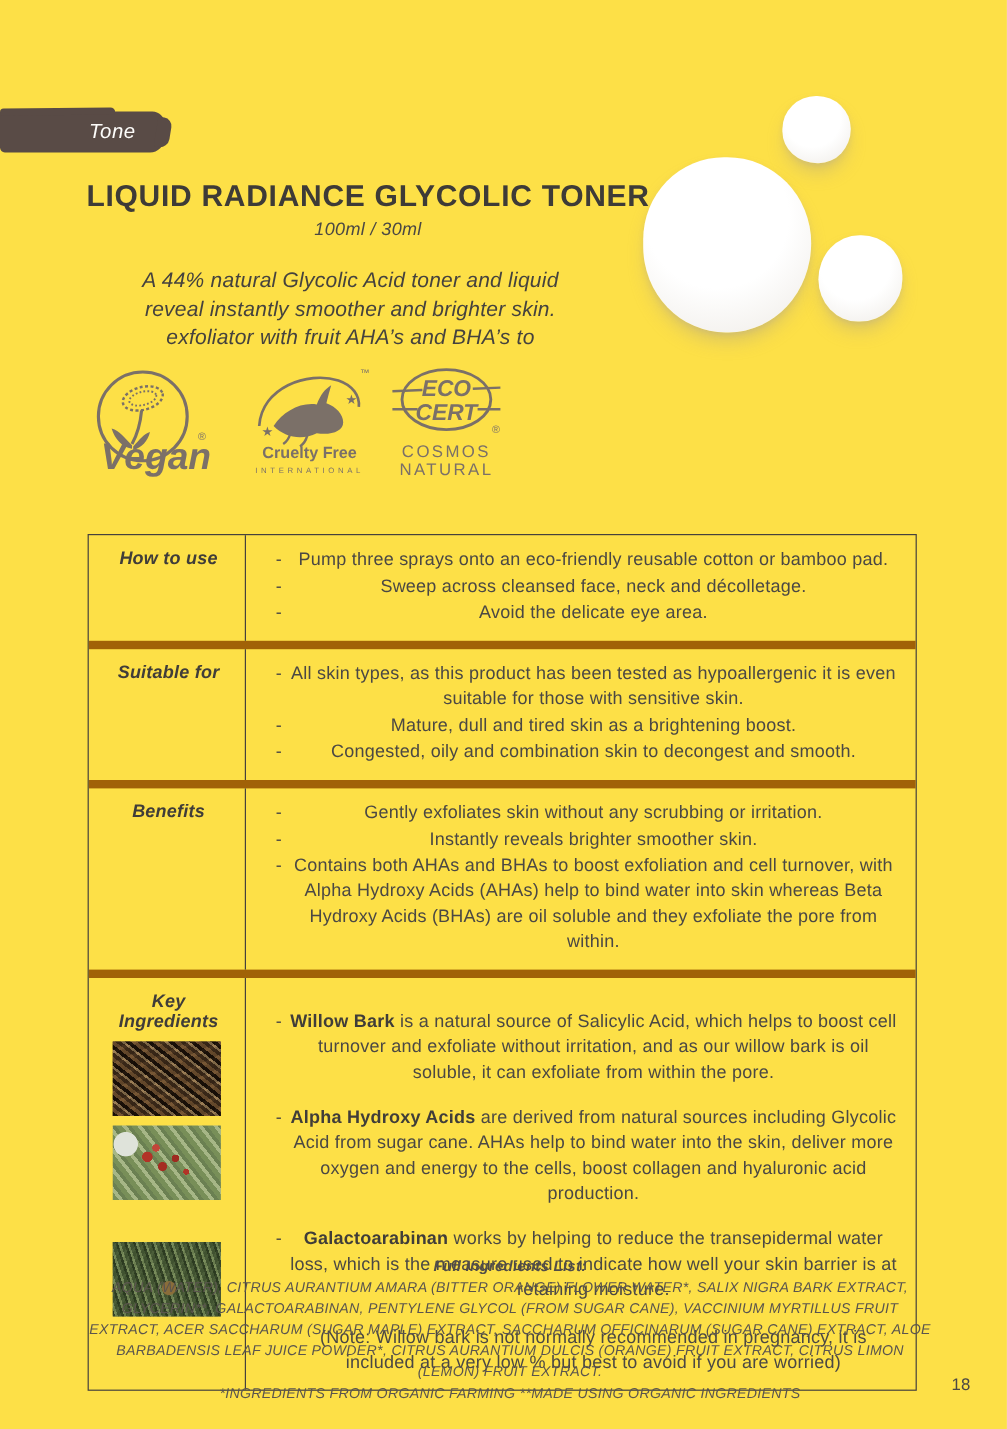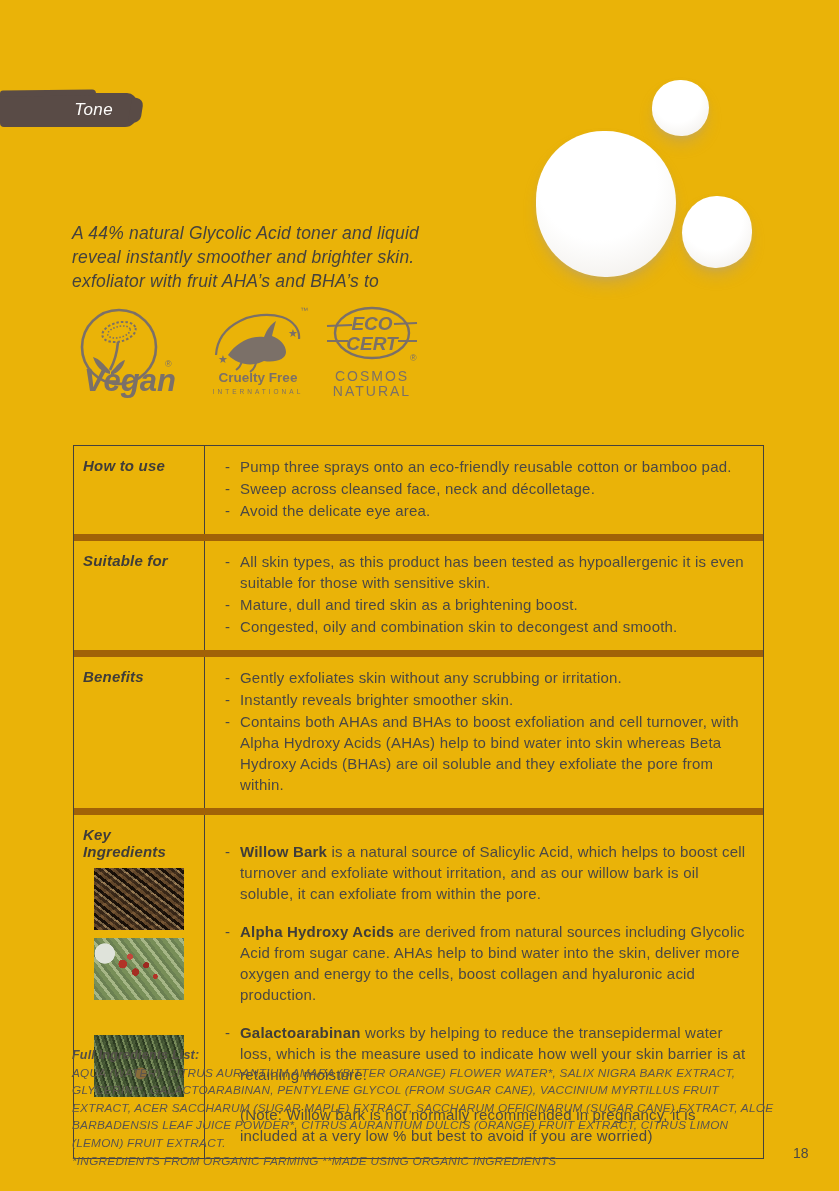--- a/index.html
+++ b/index.html
@@ -5,22 +5,23 @@
   html,body{margin:0;padding:0;}
   body{
     font-family:"Liberation Sans",sans-serif;
     background:#e9e6e0;
     color:#4b4844;
   }
   .page{
     position:relative;
     width:839px;height:1191px;
     margin:0 auto;
-    background:#eab308;
+    background:#fde047;
     overflow:hidden;
+    text-align:center;
   }
   
   .drop{
     position:absolute;
     background:radial-gradient(circle at 44% 34%, #ffffff 48%, #f5f3f0 78%, #eceae6 100%);
     box-shadow:0 10px 16px -4px rgba(166,156,142,.45), 0 2px 4px rgba(180,172,160,.25);
   }
   .drop-large{left:536px;top:131px;width:140px;height:146px;border-radius:49% 51% 50% 50% / 48% 50% 52% 50%;}
   .drop-small{left:652px;top:80px;width:57px;height:56px;border-radius:50% 50% 48% 52% / 50% 50% 52% 48%;}
   .drop-mid{left:682px;top:196px;width:70px;height:72px;border-radius:50% 50% 52% 48% / 52% 48% 50% 50%;}
@@ -126,20 +127,24 @@
 <div class="page">
 
   <div class="drop drop-large"></div>
   <div class="drop drop-small"></div>
   <div class="drop drop-mid"></div>
 
   <div class="tone-badge">
     <span>Tone</span>
   </div>
 
+  <div class="product-header">
+    <h1 class="product-title">LIQUID RADIANCE GLYCOLIC TONER</h1>
+    <div class="product-volume">100ml / 30ml</div>
+  </div>
 
   <div class="product-description">
     <div>A 44% natural Glycolic Acid toner and liquid</div>
     <div>reveal instantly smoother and brighter skin.</div>
     <div>exfoliator with fruit AHA’s and BHA’s to</div>
   </div>
 
   <div class="certs">
 
     <div class="cert">

